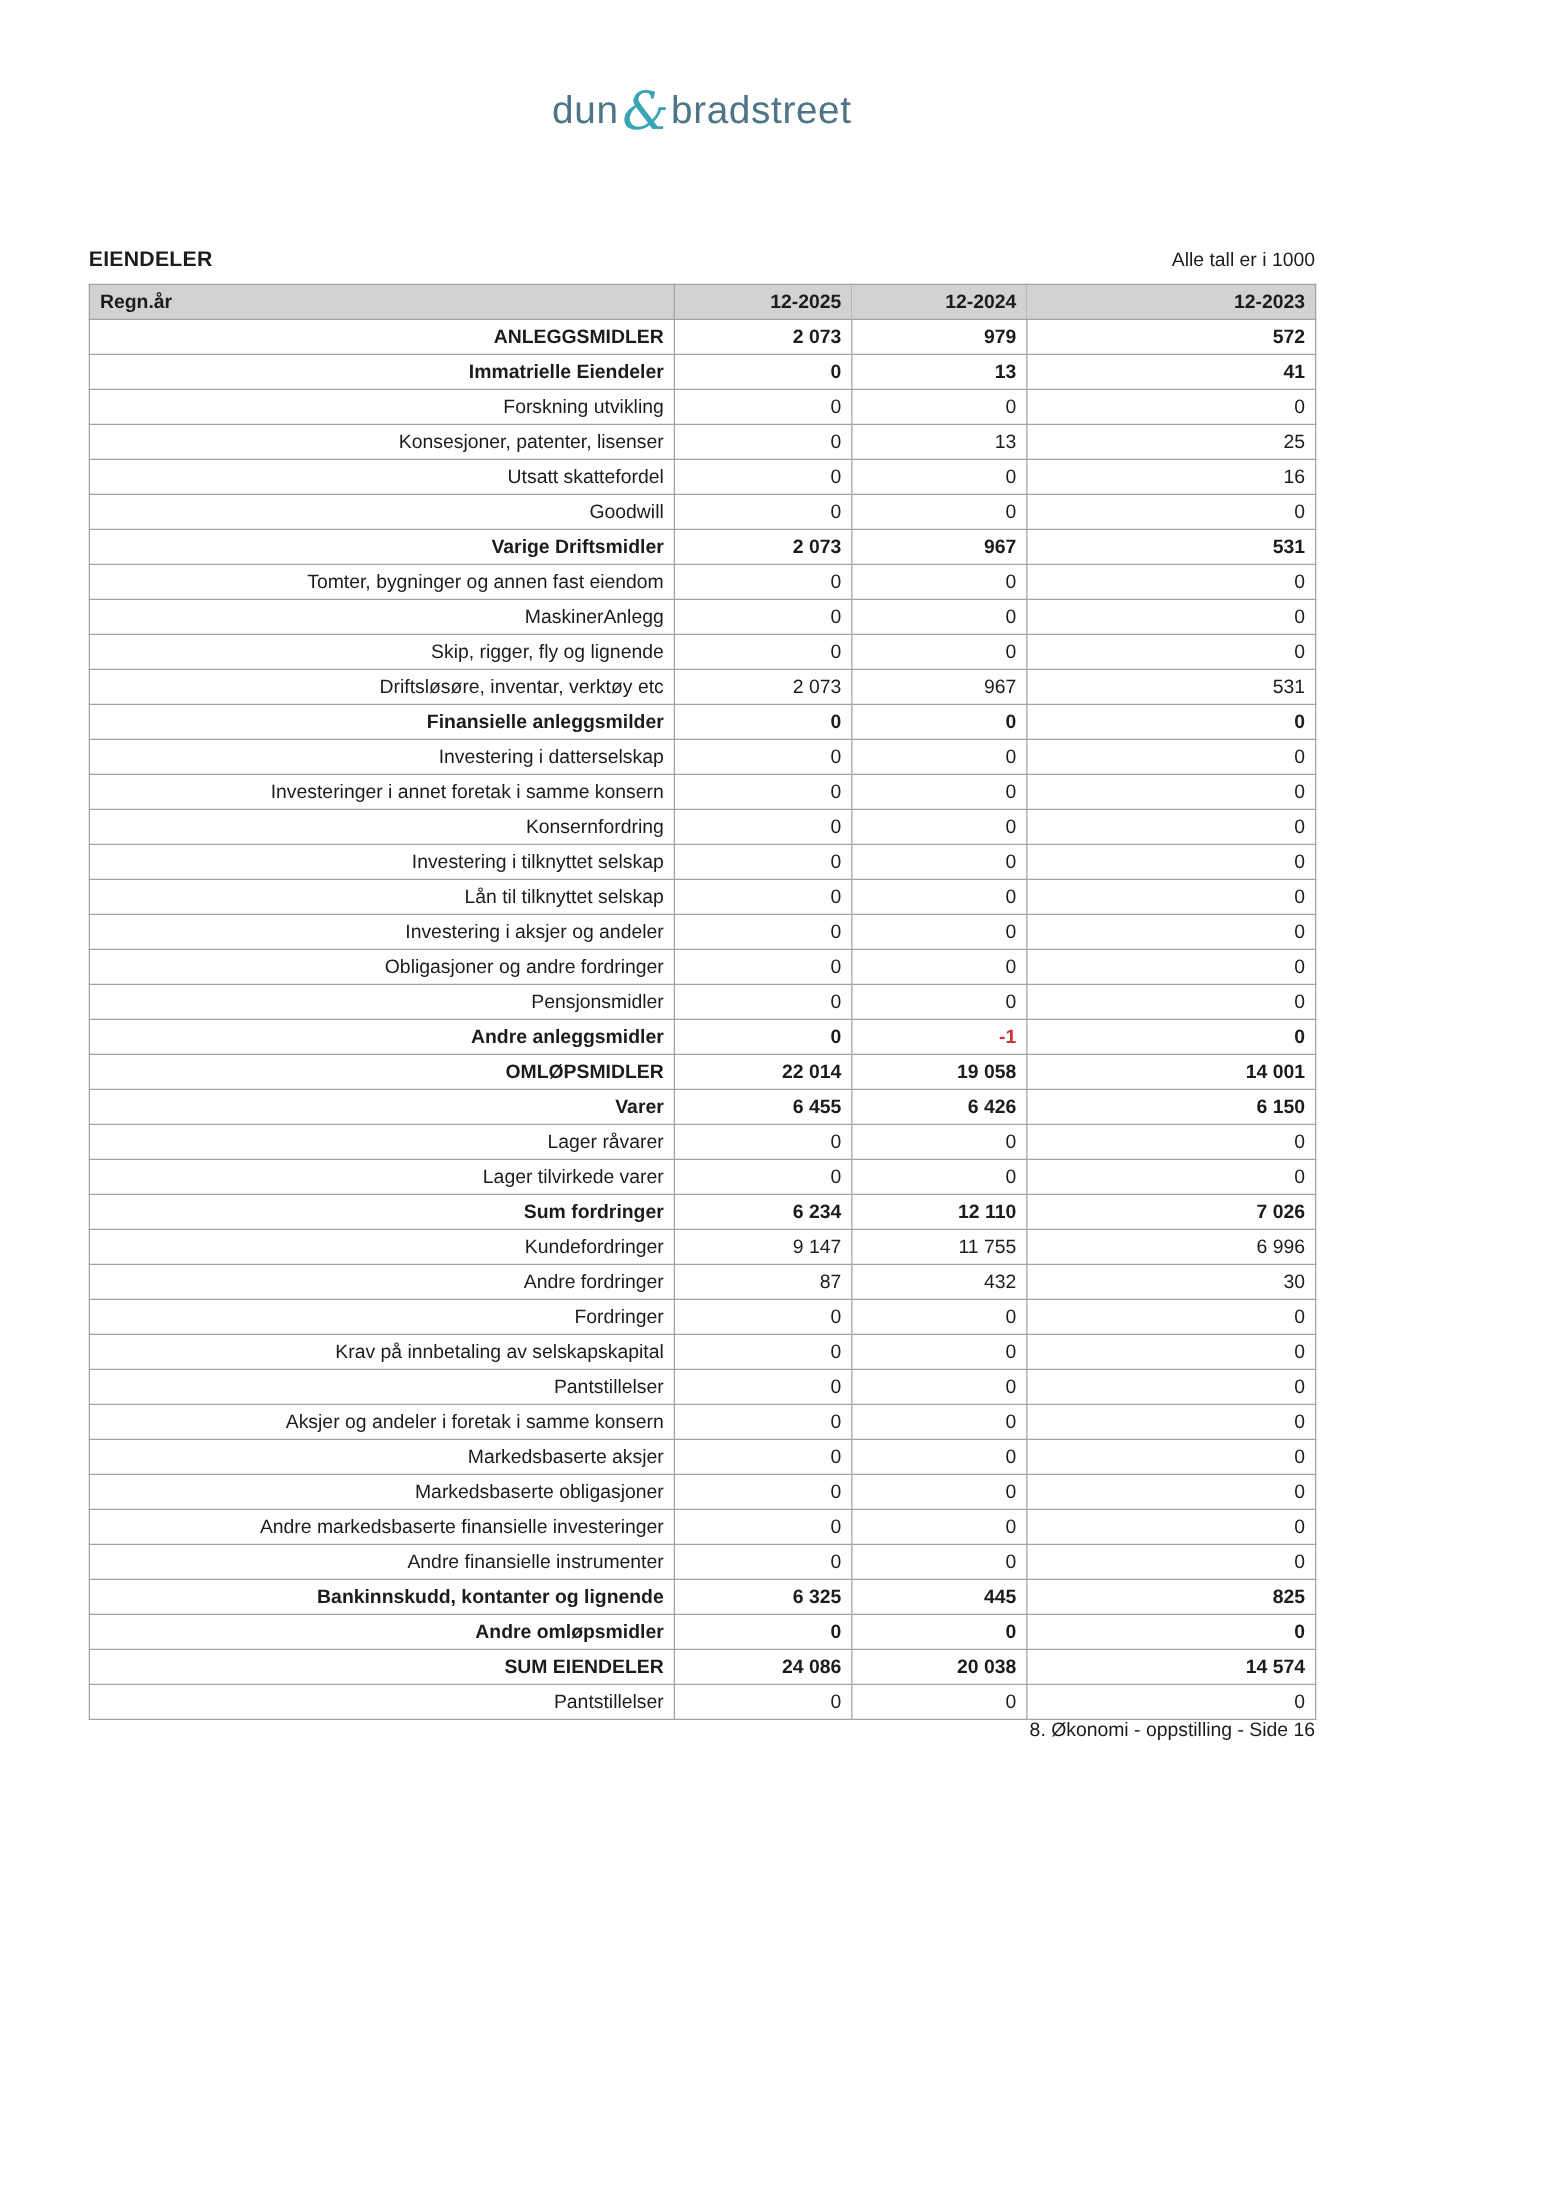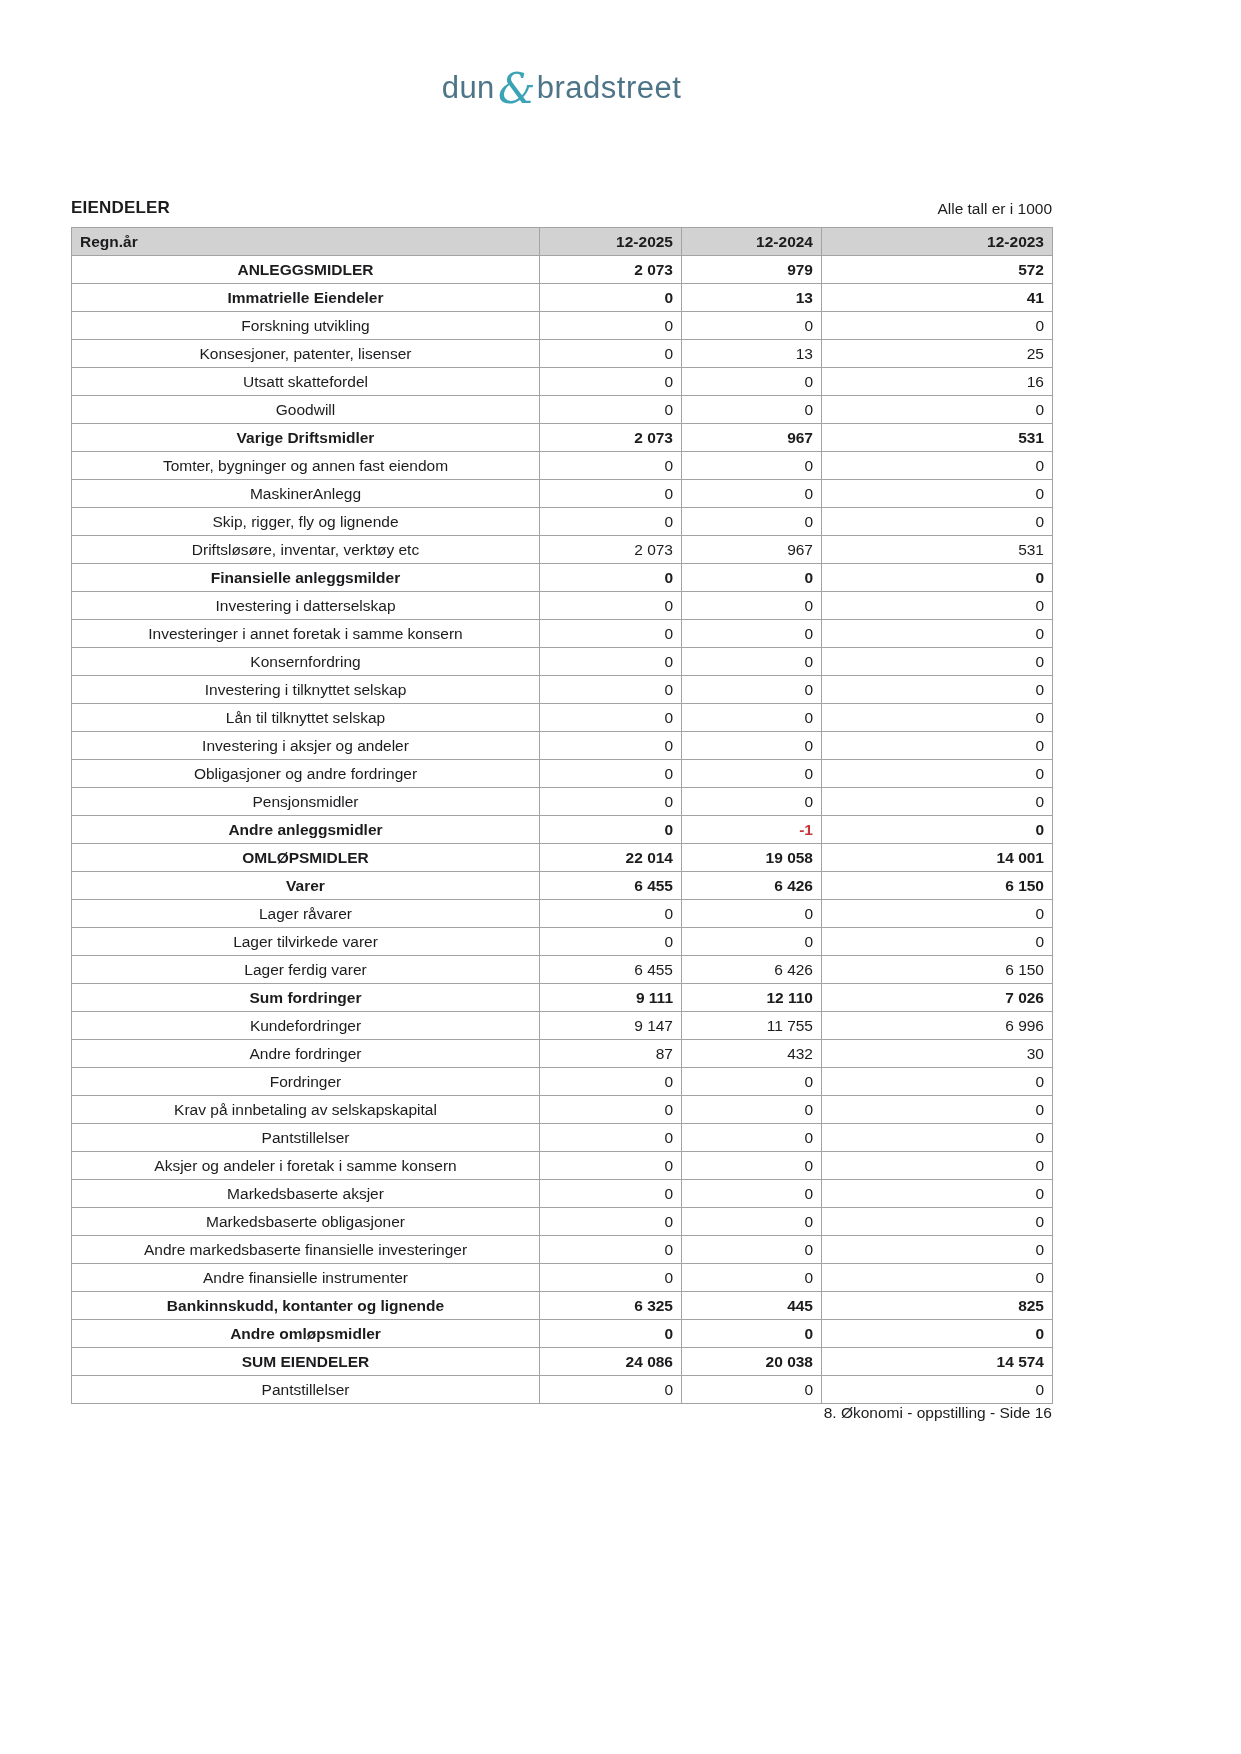--- a/index.html
+++ b/index.html
@@ -55,21 +55,21 @@
     padding: 0 8px;
     white-space: nowrap;
     overflow: hidden;
   }
   .assets thead th {
     background: var(--header-bg, #d2d2d2);
     font-weight: bold;
     text-align: right;
   }
   .assets thead th.label { text-align: left; }
-  .assets td.label { text-align: center; }
+  .assets td.label { text-align: right; }
   .assets td.num { text-align: right; }
   .assets tr.bold td { font-weight: bold; }
   .assets td.neg { color: var(--neg-color, #c8353a); }
 
   .footer {
     text-align: right;
     font-size: 15.5px;
     color: #1c1c1e;
   }
 </style>
@@ -246,29 +246,23 @@
           <td class="num">0</td>
           <td class="num">0</td>
           <td class="num">0</td>
         </tr>
         <tr>
           <td class="label">Lager tilvirkede varer</td>
           <td class="num">0</td>
           <td class="num">0</td>
           <td class="num">0</td>
         </tr>
-        <tr>
-          <td class="label">Lager ferdig varer</td>
-          <td class="num">6 455</td>
-          <td class="num">6 426</td>
-          <td class="num">6 150</td>
-        </tr>
         <tr class="bold">
           <td class="label">Sum fordringer</td>
-          <td class="num">9 111</td>
+          <td class="num">6 234</td>
           <td class="num">12 110</td>
           <td class="num">7 026</td>
         </tr>
         <tr>
           <td class="label">Kundefordringer</td>
           <td class="num">9 147</td>
           <td class="num">11 755</td>
           <td class="num">6 996</td>
         </tr>
         <tr>

